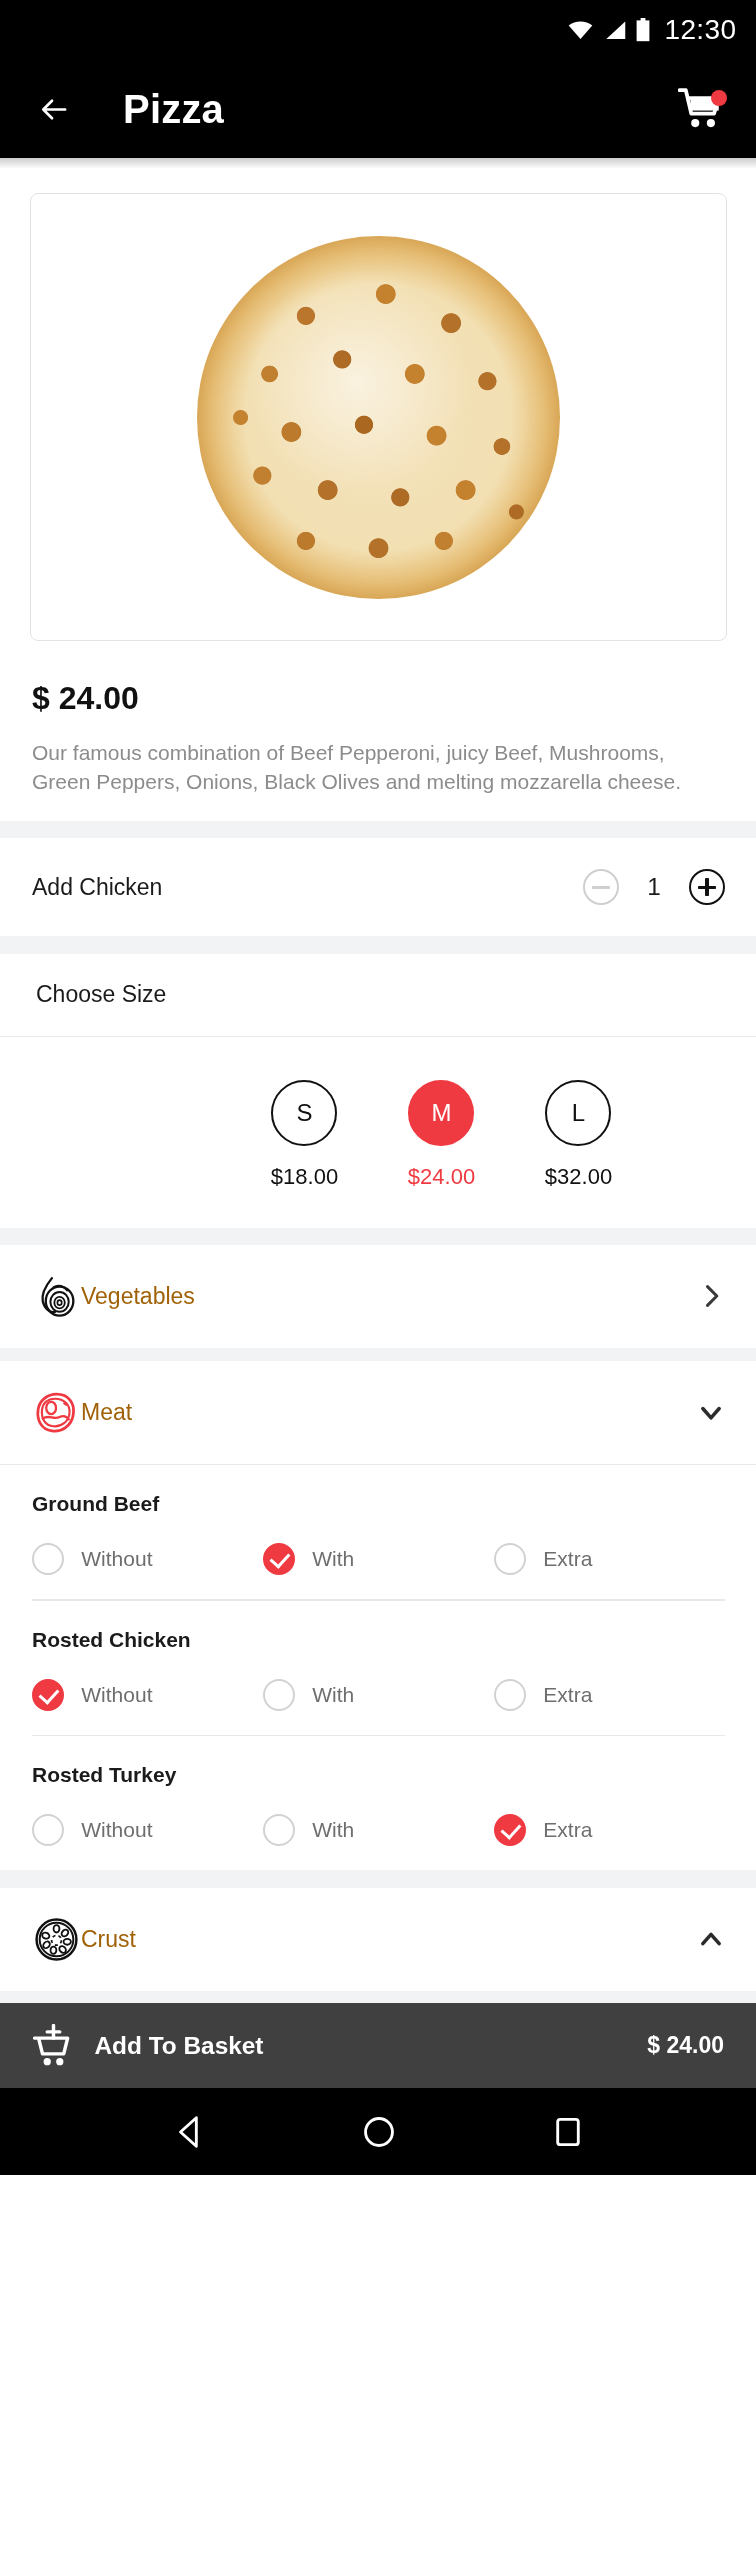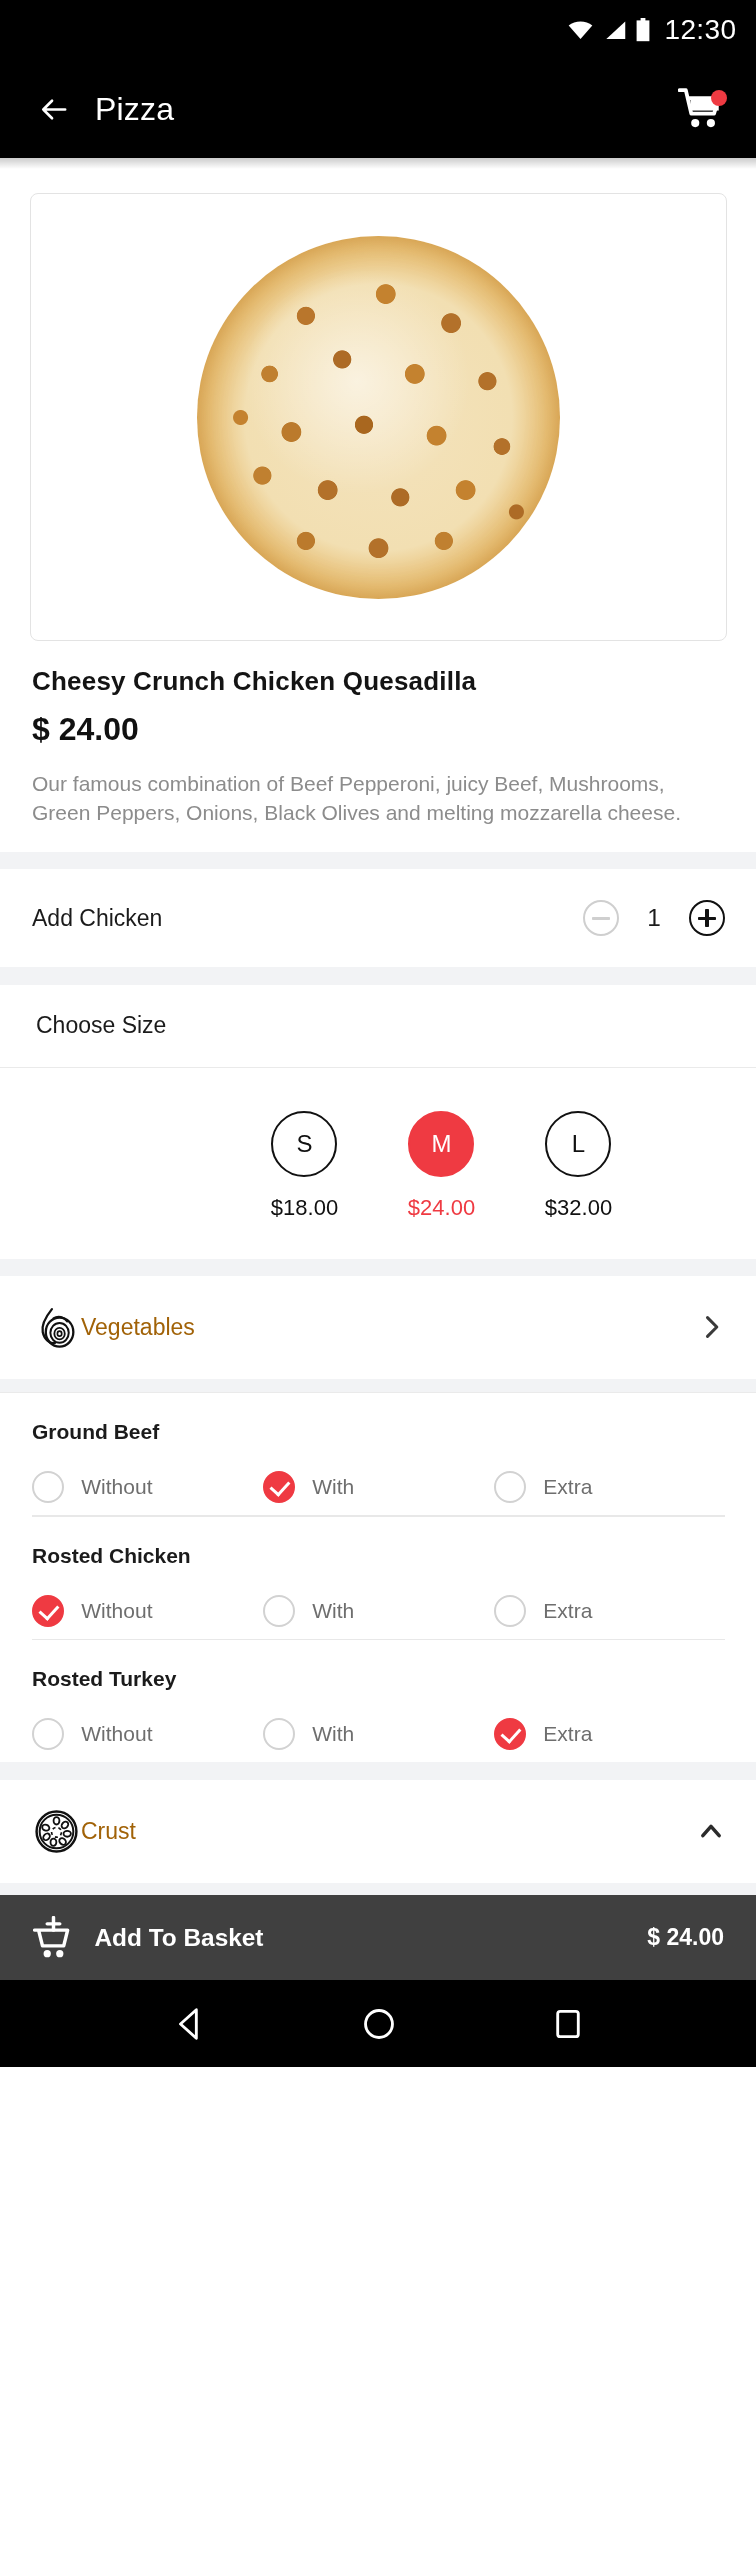--- a/index.html
+++ b/index.html
@@ -38,23 +38,23 @@
   .appbar {
     height: 98px;
     background: #000000;
     display: flex;
     align-items: center;
     padding: 0 32px 0 36px;
   }
   .back-arrow { width: 35px; height: 35px; flex: none; cursor: pointer; }
   .appbar-title {
     color: #ffffff;
-    font-size: 32px;
-    font-weight: 400;
-    margin-left: 24px;
+    font-size: 40px;
+    font-weight: 700;
+    margin-left: 52px;
     letter-spacing: 0.2px;
   }
   .appbar-spacer { flex: 1 1 auto; }
   .cart-wrap { position: relative; width: 47px; height: 44px; cursor: pointer; }
   .cart-badge {
     position: absolute;
     top: 3.2px; right: -1.6px;
     width: 16px; height: 16px;
     border-radius: 50%;
     background: #EF3A42;
@@ -245,21 +245,21 @@
   .opt-group { padding: 0 32px; }
   .opt-title {
     font-size: 21px;
     font-weight: 700;
     color: #1b1b1b;
     padding-top: 27px;
   }
   .opt-choices {
     display: flex;
     align-items: center;
-    padding: 27px 0 12px 0;
+    padding: 27px 0 24px 0;
     justify-content: flex-end;
   }
   .opt-choice {
     display: flex;
     align-items: center;
     width: 251px;
     cursor: pointer;
   }
   .radio {
     width: 32px; height: 32px;
@@ -361,21 +361,20 @@
   </div>
   <div class="appbar-shadow"></div>
 
   <div class="content">
 
     <div class="image-card">
       <div class="pizza"></div>
     </div>
 
     <div class="product-info">
-      <div class="product-title">Cheesy Crunch Chicken Quesadilla</div>
       <div class="product-price">$ 24.00</div>
       <div class="product-desc">Our famous combination of Beef Pepperoni, juicy Beef, Mushrooms, Green Peppers, Onions, Black Olives and melting mozzarella cheese.</div>
     </div>
 
     <div class="gap"></div>
 
     <div class="qty-row">
       <div class="qty-label">Add Chicken</div>
       <div class="qty-ctrls">
         <div class="circle-btn disabled">
@@ -420,20 +419,33 @@
         <path d="M14 10 C17 8, 21 9, 23 12" stroke="#111" stroke-width="1.4" fill="none" stroke-linecap="round"></path>
       </svg>
       <div class="cat-label">Vegetables</div>
       <svg class="cat-chevron" viewBox="0 0 24 24">
         <path d="M9 4 L17 12 L9 20" stroke="#3a3a3a" stroke-width="2.6" fill="none" stroke-linecap="round" stroke-linejoin="round"></path>
       </svg>
     </div>
 
     <div class="gap-sm"></div>
 
+    <div class="cat-row">
+      <svg class="cat-icon" viewBox="0 0 32 32">
+        <path d="M16 4 C24 4, 28 10, 27 17 C26 25, 19 29, 13 28 C6 27, 3 21, 4 14 C5 8, 10 4, 16 4 Z" stroke="#EF3A42" stroke-width="1.8" fill="none"></path>
+        <path d="M15 7 C21 7, 25 11, 24.5 16.5 C24 22, 19 25.5, 14 25 C8.5 24.5, 6 20, 6.5 14.5 C7 10, 10 7, 15 7 Z" stroke="#EF3A42" stroke-width="1.4" fill="none"></path>
+        <ellipse cx="12.5" cy="13" rx="3.2" ry="4" stroke="#EF3A42" stroke-width="1.5" fill="none"></ellipse>
+        <path d="M7 20 C11 17, 14 21, 18 19 C21 17.5, 23 19 24 20.5" stroke="#EF3A42" stroke-width="1.5" fill="none" stroke-linecap="round"></path>
+        <path d="M21 10 L22.5 11" stroke="#EF3A42" stroke-width="1.3" stroke-linecap="round"></path>
+      </svg>
+      <div class="cat-label">Meat</div>
+      <svg class="cat-chevron" viewBox="0 0 24 24">
+        <path d="M5 9 L12 17 L19 9" stroke="#2b2b2b" stroke-width="3" fill="none" stroke-linecap="round" stroke-linejoin="round"></path>
+      </svg>
+    </div>
 
     <div class="hr"></div>
 
     <div class="opt-group">
       <div class="opt-title">Ground Beef</div>
       <div class="opt-choices">
         <div class="opt-choice">
           <span class="radio"></span>
           <span class="opt-choice-label">Without</span>
         </div>

